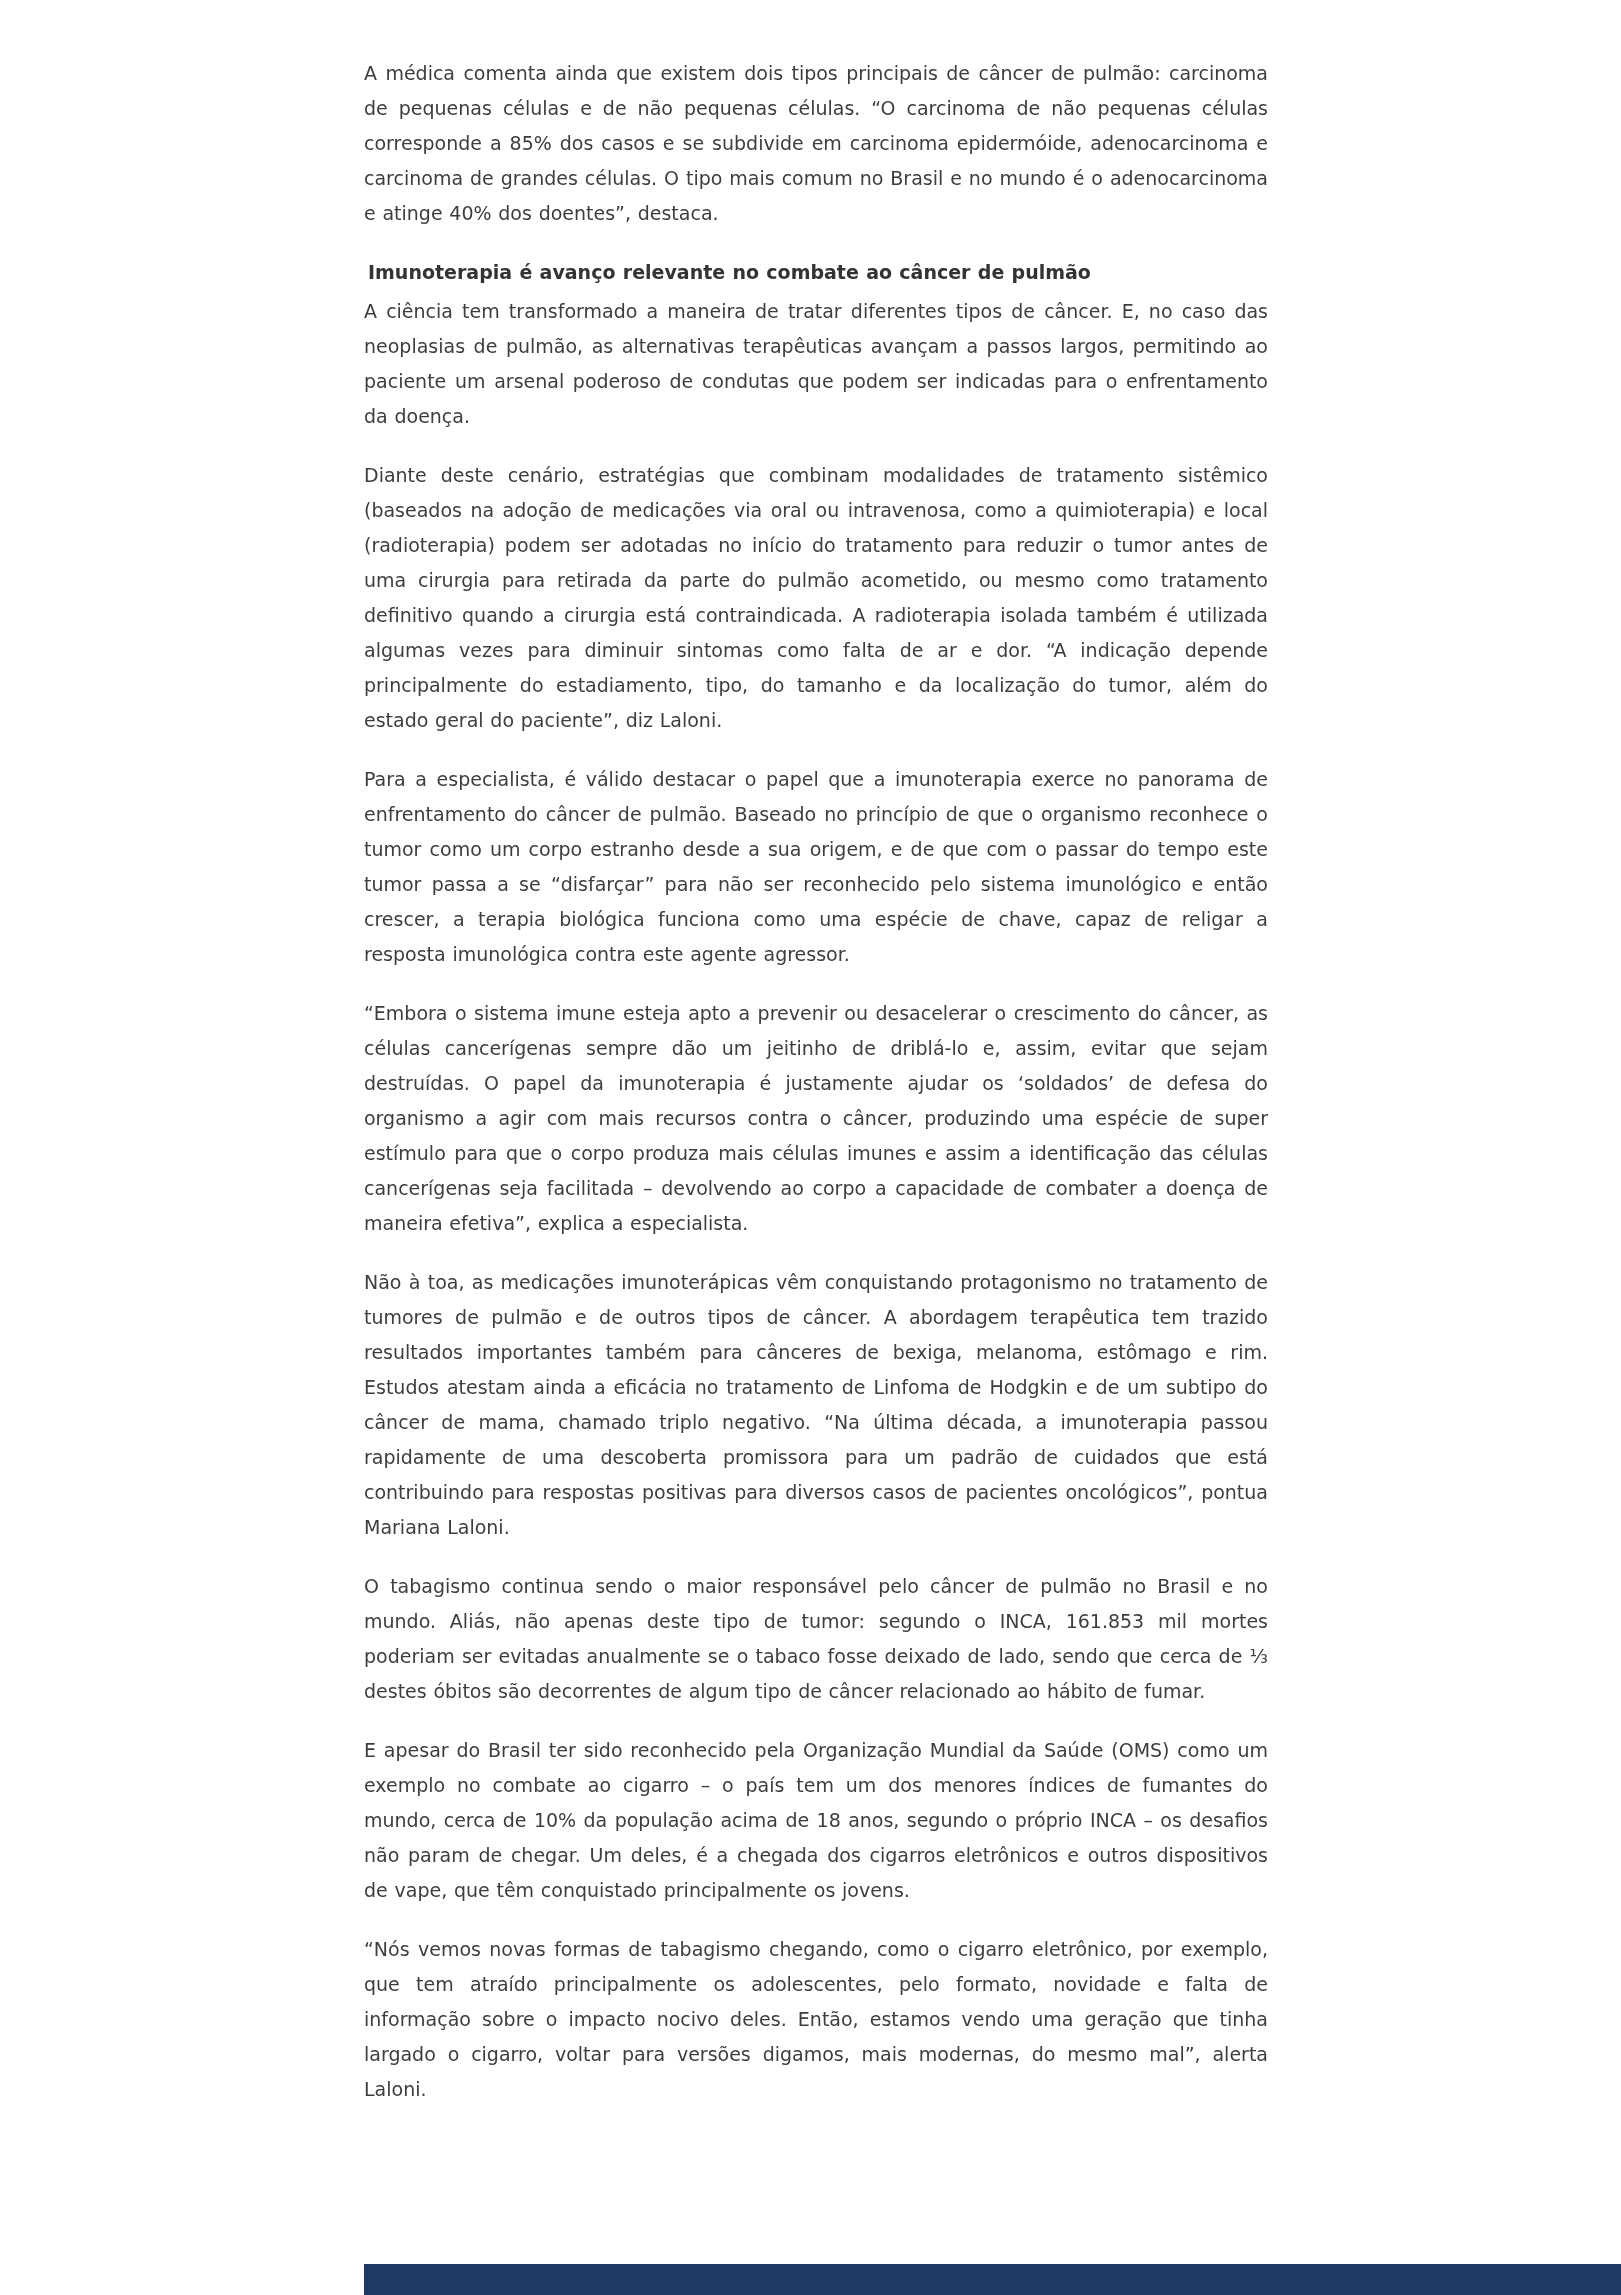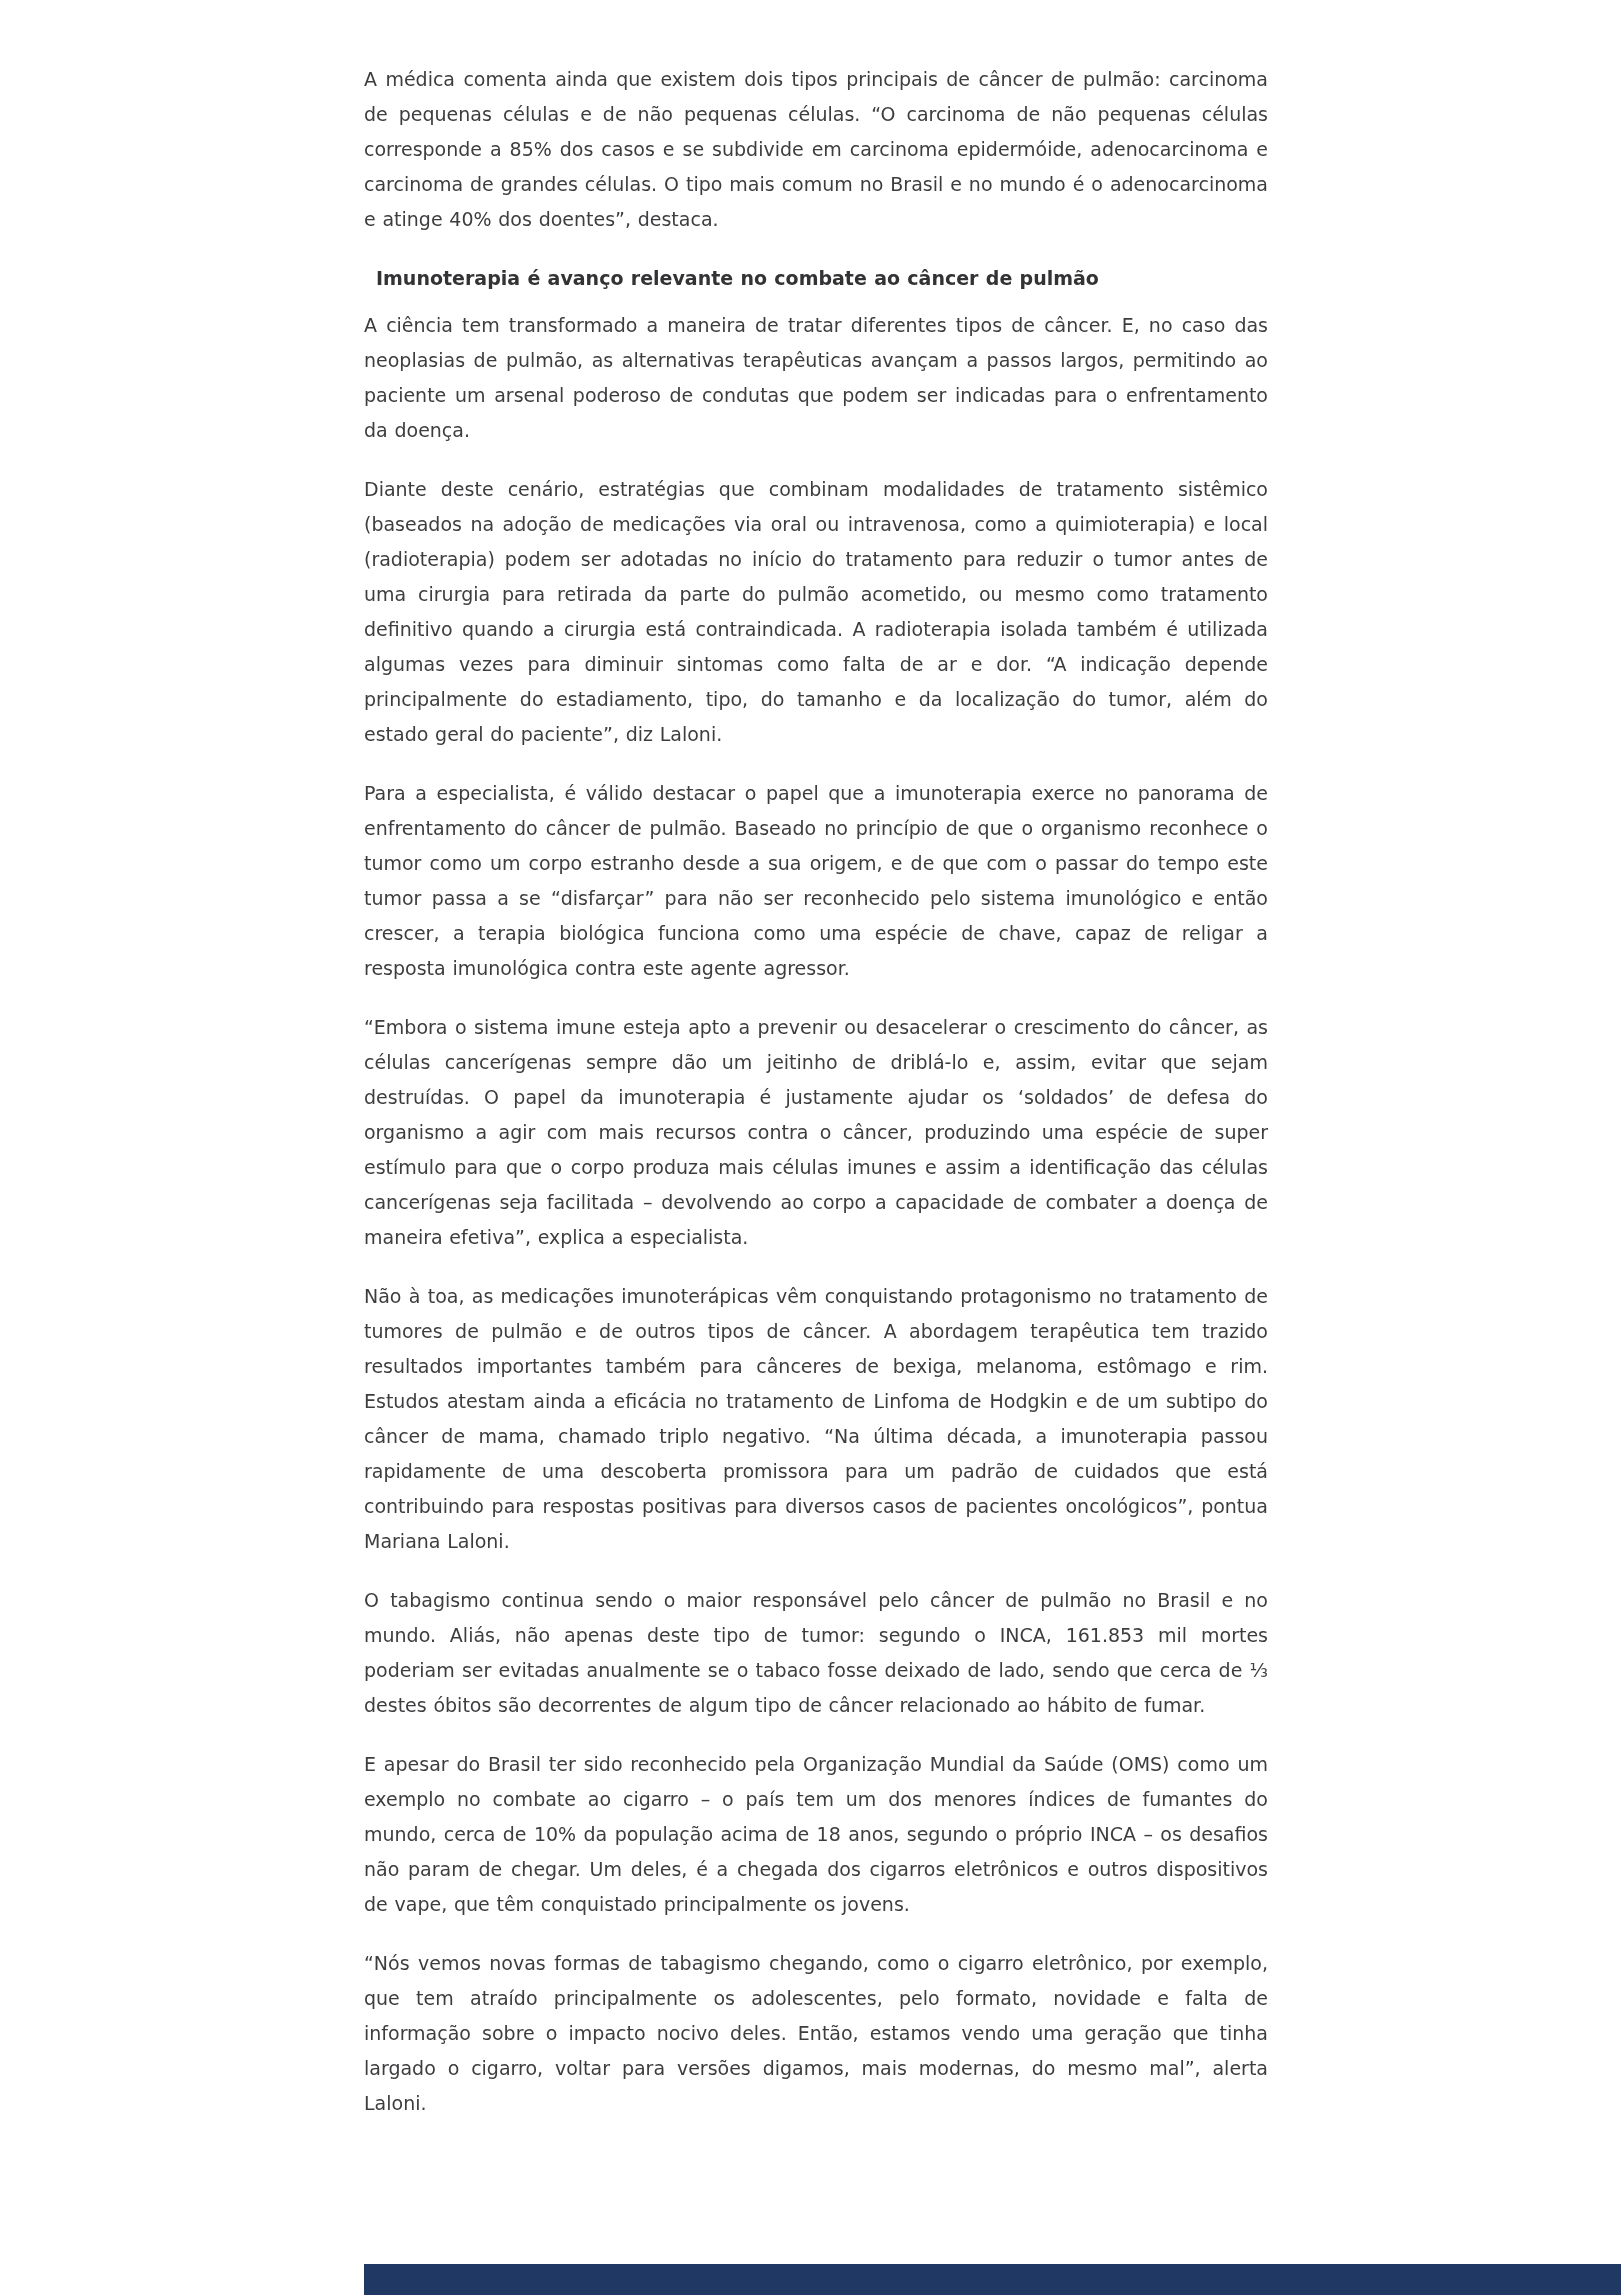--- a/index.html
+++ b/index.html
@@ -10,33 +10,33 @@
   body {
     position: relative;
     width: 1622px;
     height: 2295px;
     overflow: hidden;
     font-family: "DejaVu Sans", "Liberation Sans", sans-serif;
   }
   .article {
     position: absolute;
     left: 364px;
-    top: 62px;
+    top: 56px;
     width: 904px;
     text-align: justify;
     font-size: 19px;
     line-height: 35px;
     color: #3d3d40;
     word-spacing: 0.7px;
   }
   .article p {
     margin: 0 0 24px 0;
   }
   .article h2 {
-    margin: 12px;
+    margin: 4px;
     font-size: 19px;
     line-height: 35px;
     font-weight: bold;
     color: #333336;
   }
   .footer-bar {
     position: absolute;
     left: 364px;
     right: 0;
     bottom: 0;

